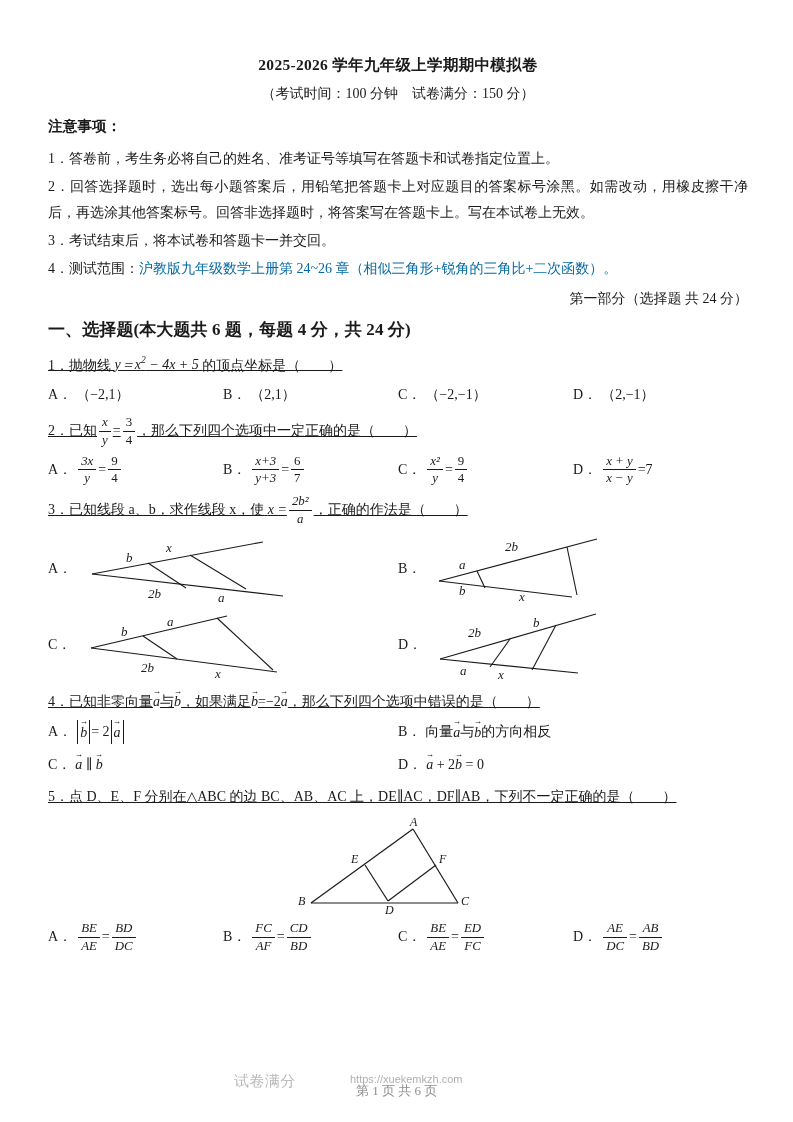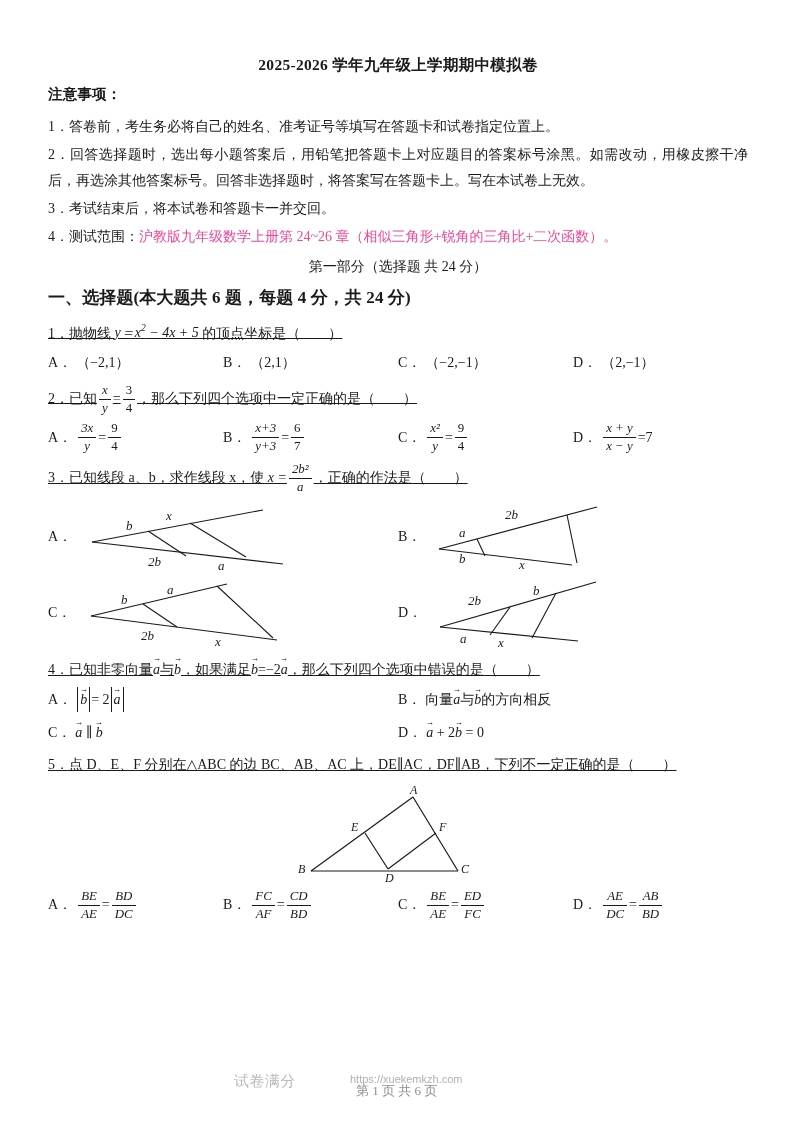--- a/index.html
+++ b/index.html
@@ -50,24 +50,24 @@
     margin: 0 0 10px 0;
     letter-spacing: 0.2px;
   }
   .notice-item {
     font-size: 14px;
     line-height: 1.85;
     margin: 0 0 2px 0;
     text-align: justify;
   }
   .red {
-    color: #ec4899;
+    color: #0369a1;
   }
   .part-title {
-    text-align: center;
+    text-align: right;
     font-size: 14px;
     margin: 8px 0 10px 0;
   }
   .section-heading {
     font-size: 17px;
     font-weight: bold;
     margin: 0 0 12px 0;
     letter-spacing: 0.1px;
   }
 
@@ -212,20 +212,21 @@
     fill: #1a1a1a;
   }
 </style>
 </head>
 <body>
 
 <div class="page">
   <div class="content">
 
     <div class="doc-title">2025-2026 学年九年级上学期期中模拟卷</div>
+    <div class="doc-subtitle">（考试时间：100 分钟　试卷满分：150 分）</div>
 
     <div class="notice-heading">注意事项：</div>
     <div class="notice-item">1．答卷前，考生务必将自己的姓名、准考证号等填写在答题卡和试卷指定位置上。</div>
     <div class="notice-item">2．回答选择题时，选出每小题答案后，用铅笔把答题卡上对应题目的答案标号涂黑。如需改动，用橡皮擦干净后，再选涂其他答案标号。回答非选择题时，将答案写在答题卡上。写在本试卷上无效。</div>
     <div class="notice-item">3．考试结束后，将本试卷和答题卡一并交回。</div>
     <div class="notice-item"><span>4．测试范围：</span><span class="red">沪教版九年级数学上册第 24~26 章（相似三角形+锐角的三角比+二次函数）。</span></div>
 
     <div class="part-title">第一部分（选择题 共 24 分）</div>
     <div class="section-heading">一、选择题(本大题共 6 题，每题 4 分，共 24 分)</div>
 

